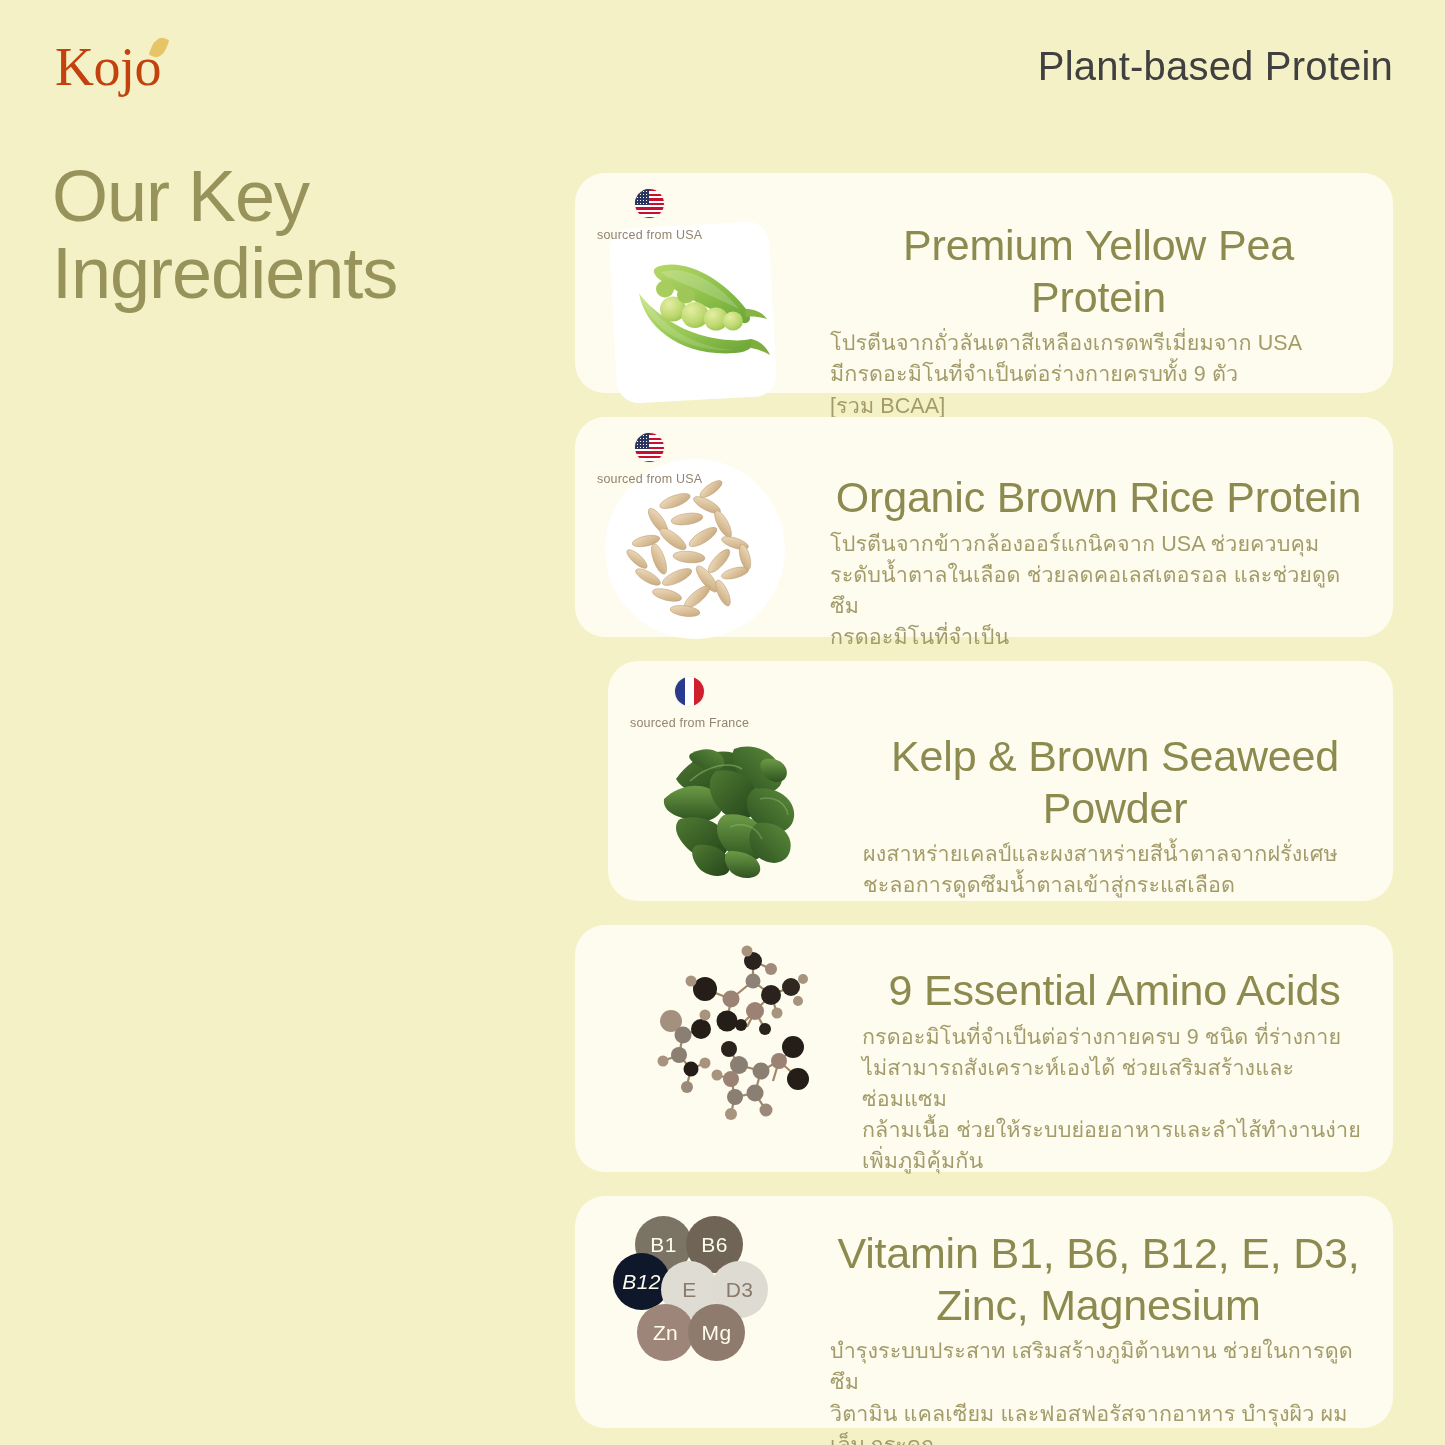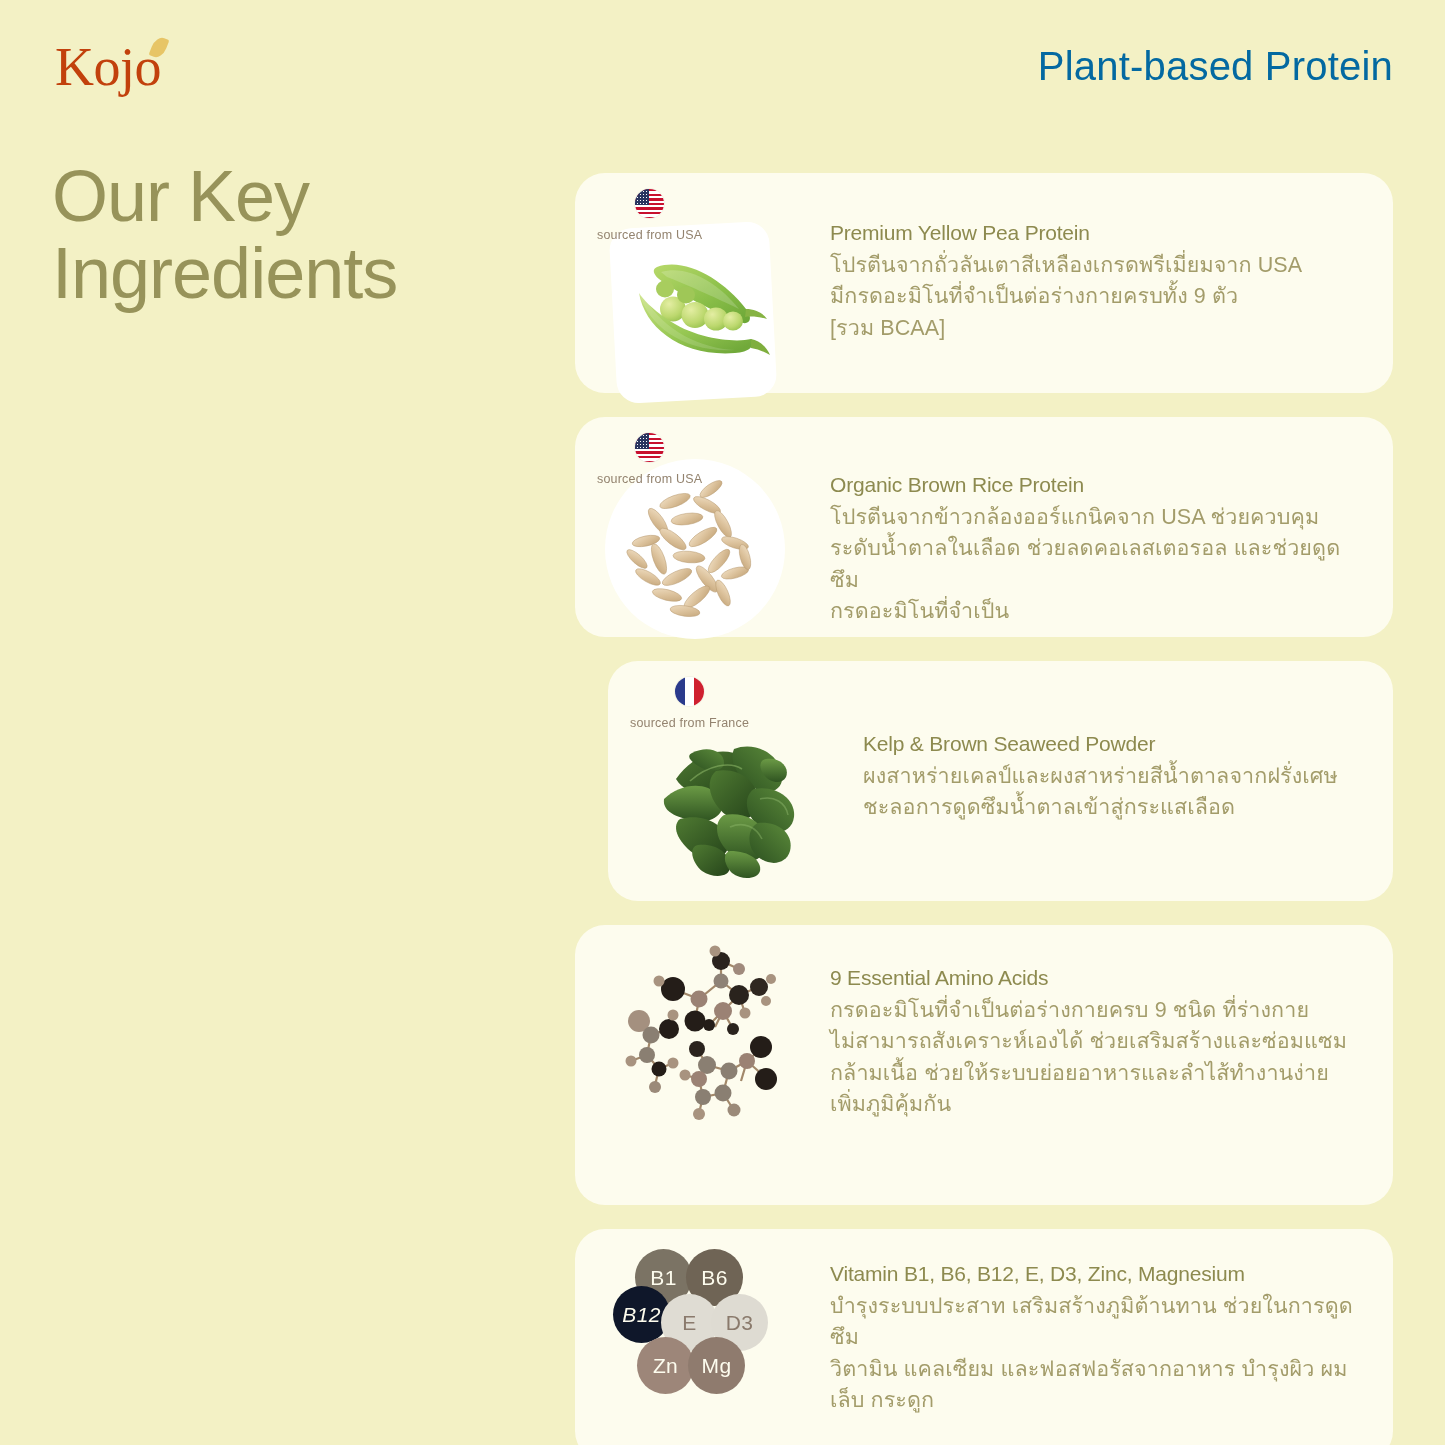--- a/index.html
+++ b/index.html
@@ -22,21 +22,21 @@
   #brand-logo .leaf {
     position:absolute; width:14px; height:21px;
     background:#e7c566;
     border-radius:60% 10% 60% 10%;
     transform:rotate(22deg);
     left:97px; top:-3px;
   }
   #header-tagline {
     position:absolute; right:52px; top:44px;
     font-size:40px; font-weight:300;
-    color:#0369a1; letter-spacing:0.2px;
+    color:#404040; letter-spacing:0.2px;
     white-space:nowrap;
   }
 
   
   #page-title {
     position:absolute; left:52px; top:158px;
     width:520px;
     font-size:72px; font-weight:300; line-height:1.07;
     color:#97935a; letter-spacing:-1px;
   }
@@ -113,38 +113,38 @@
   .plate-white-circle {
     background:#ffffff;
     border-radius:50%;
   }
 
   .card-body {
     flex:1 1 auto;
     padding:0 26px 0 0;
   }
   .card-title {
-    font-size:21px; font-weight:400; line-height:1.2;
-    color:#8d8a4f; letter-spacing:-0.2px;
+    font-size:43px; font-weight:400; line-height:1.2;
+    color:#8d8a4f; letter-spacing:-0.2px;text-align:center;
   }
   .card-desc {
     font-size:21.5px; font-weight:300; line-height:1.45;
     color:#a39c6a; letter-spacing:0.1px;
     margin-top:5px;
     white-space:pre-line;
   }
 
   
   #card-pea { height:220px; }
   #card-pea .card-body { padding-top:47px; }
   #card-rice { height:220px; }
   #card-rice .card-body { padding-top:55px; }
   #card-kelp { height:240px;margin-left:33px; }
   #card-kelp .card-body { padding-top:70px; }
-  #card-amino { height:280px; }
+  #card-amino { height:247px;padding-left:32px; }
   #card-amino .card-body { padding-top:40px; }
   #card-vitamins { height:232px; }
   #card-vitamins .card-body { padding-top:32px; }
 
   
   #pea-plate { left:38px; top:52px; width:160px; height:175px; }
   #pea-art { position:absolute; left:40px; top:58px; width:165px; height:165px; }
 
   
   #rice-plate { left:30px; top:42px; width:180px; height:180px; }

